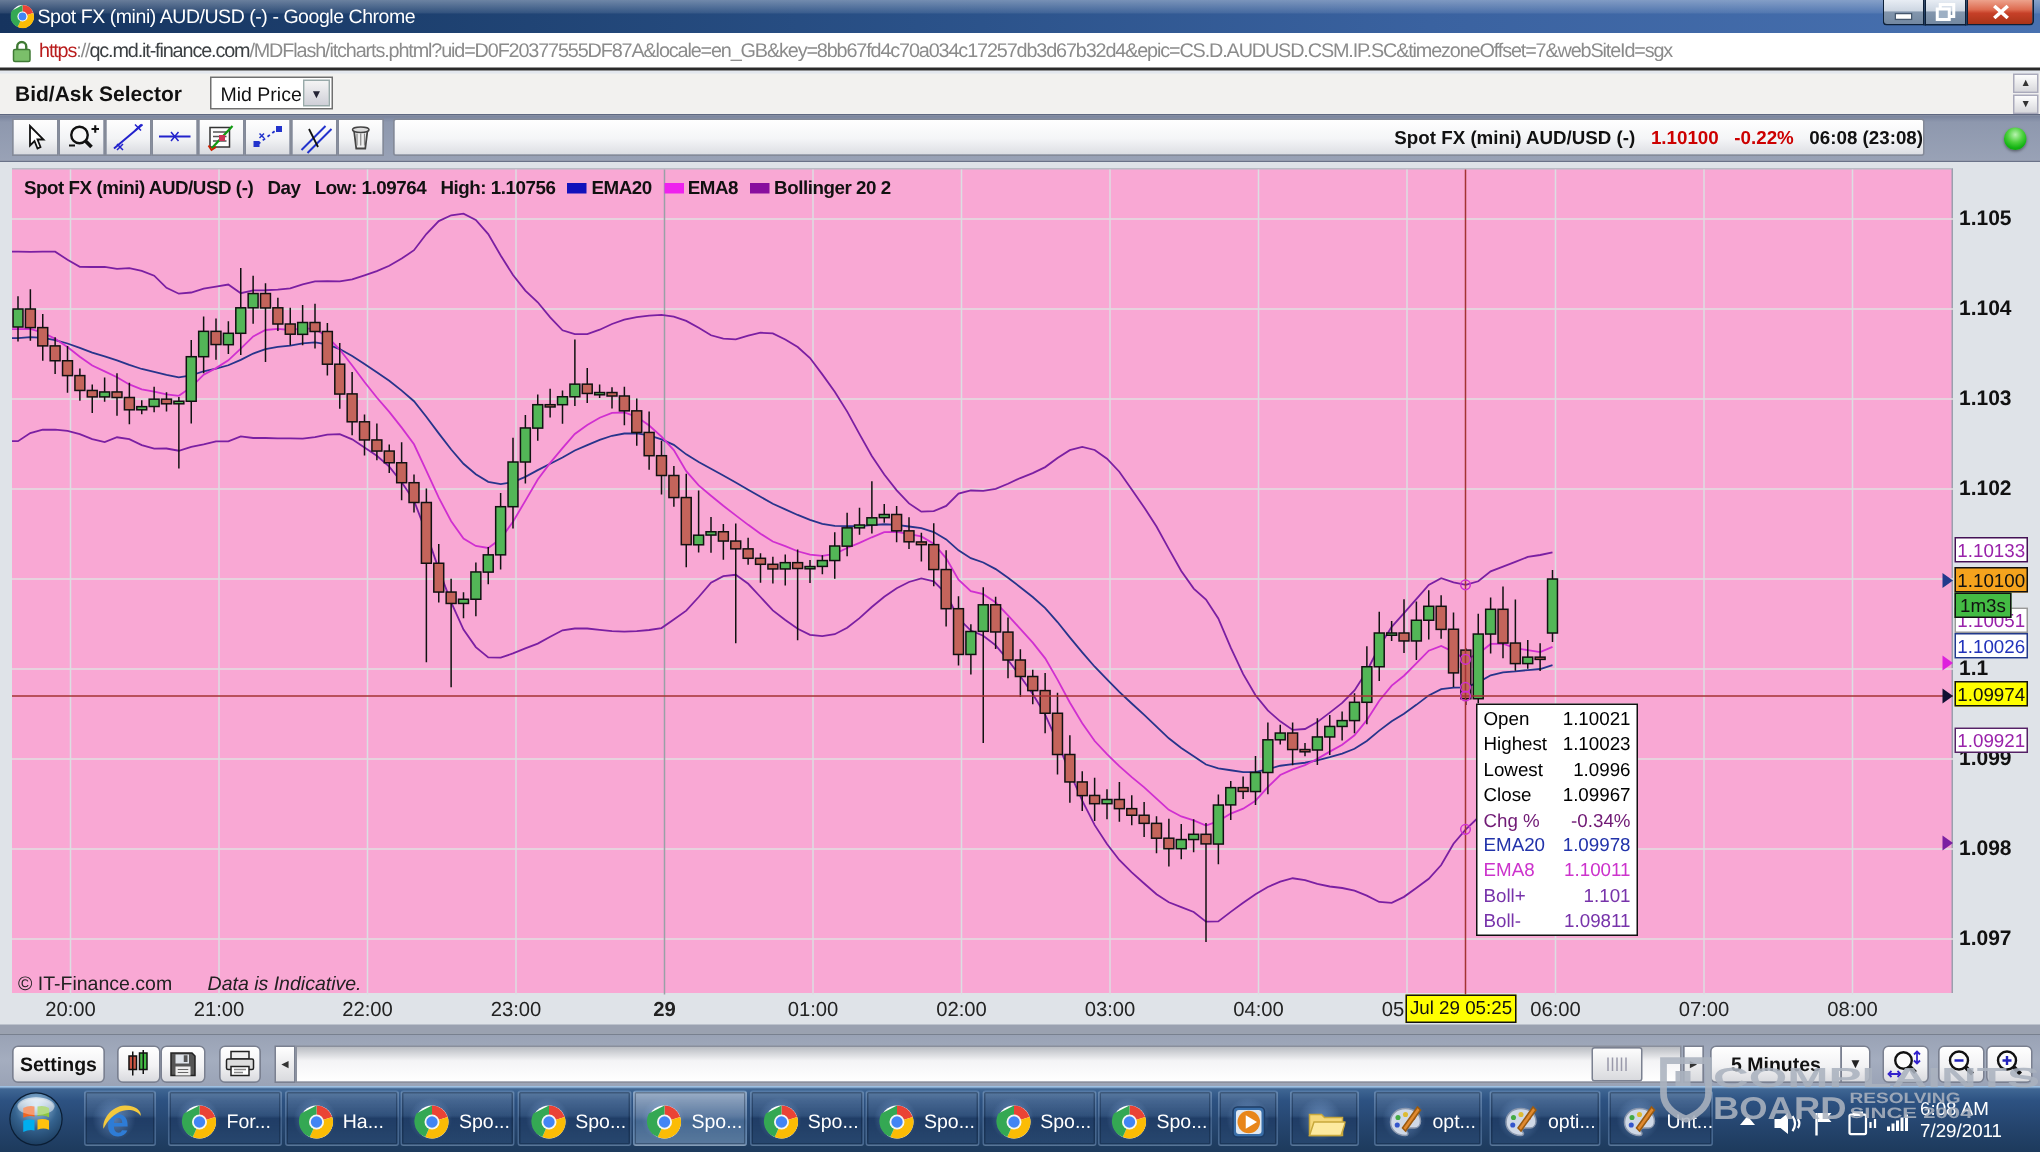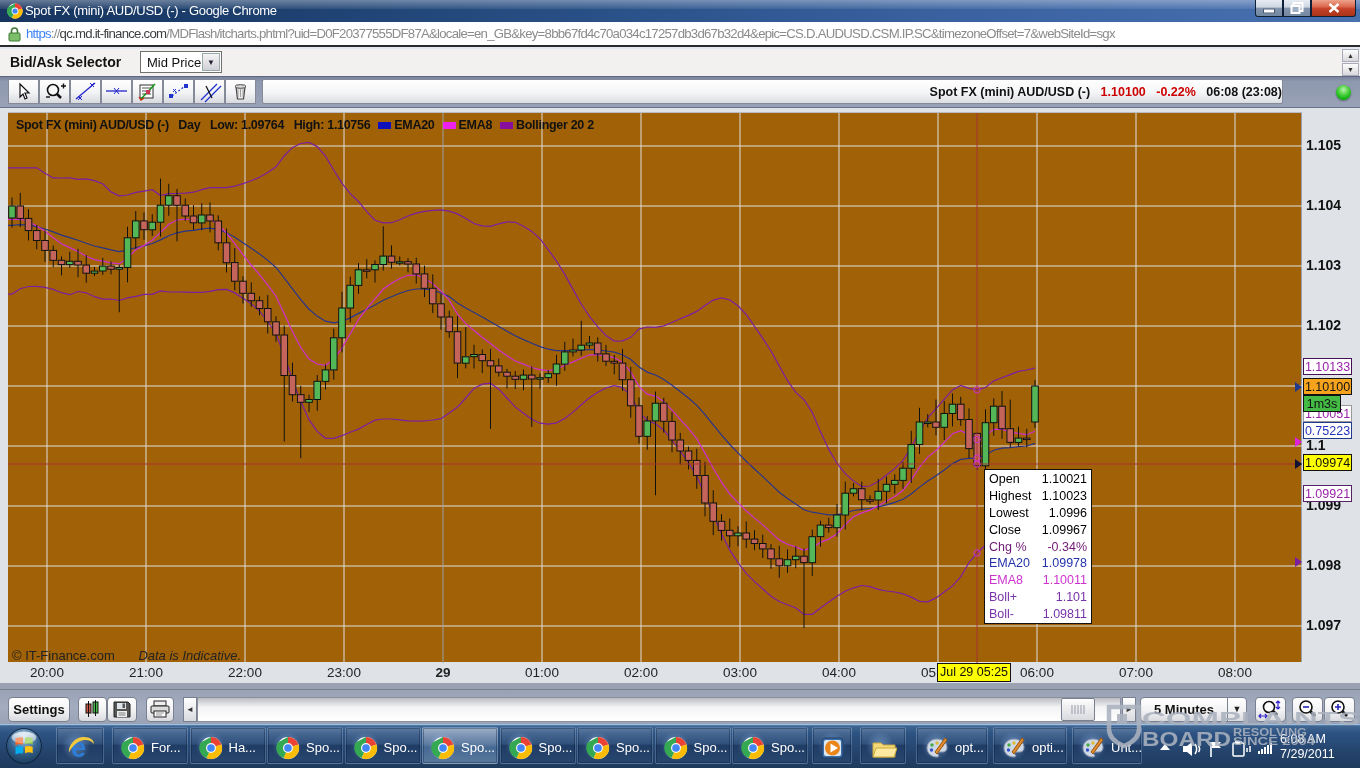--- a/index.html
+++ b/index.html
@@ -17,21 +17,21 @@
 .wbtn { width:28px; height:17px; border:1px solid #0d2038; border-top:none;
   background:linear-gradient(180deg,#e8edf4 0%,#cdd6e2 45%,#8396ad 50%,#7388a1 100%);
   color:#fff; position:relative; }
 .wbtn.close { width:45px; background:linear-gradient(180deg,#eda28c 0%,#dd6b50 40%,#c64028 55%,#a93418 100%); border-bottom-right-radius:3px;}
 .wbtn.min { border-bottom-left-radius:3px;}
 .glyph { position:absolute; left:50%; top:50%; transform:translate(-50%,-50%); }
 
 
 #urlbar { position:absolute; left:0; top:22px; width:1360px; height:25px; background:#fff; border-bottom:2px solid #2a2a2a;}
 #urltext { position:absolute; left:26px; top:4px; font-size:13.2px; letter-spacing:-0.75px; color:#8b8b8b; white-space:nowrap;}
-#urltext b { color:#3b82f6; font-weight:normal;} #urltext .dk { color:#3c4043; }
+#urltext b { color:#b91c1c; font-weight:normal;} #urltext .dk { color:#3c4043; }
 
 
 #selrow { position:absolute; left:0; top:49px; width:1360px; height:27px; background:#f2f1ef; }
 #selrow .lbl { position:absolute; left:10px; top:5px; font-size:14px; font-weight:bold; color:#111;}
 #midsel { position:absolute; left:140px; top:2px; width:82px; height:22px; background:#fff; border:1px solid #707070; }
 #midsel .txt { position:absolute; left:6px; top:3px; font-size:13px; color:#111;}
 #midsel .btn { position:absolute; right:1px; top:1px; width:18px; height:18px;
   background:linear-gradient(180deg,#f4f4f4,#d0d0d8); border:1px solid #9aa;
   font-size:8px; text-align:center; line-height:17px; color:#223;}
 
@@ -45,21 +45,21 @@
   text-align:right; font-size:12.5px; font-weight:bold; color:#111; line-height:24px;}
 #tbtitle .red { color:#cc0000; }
 #greenball { position:absolute; left:1336px; top:85px; width:15px; height:15px; border-radius:50%;
   background:radial-gradient(circle at 50% 32%, #b8f3b0 0%, #4ed13e 40%, #12b312 70%, #0a8d0a 100%); box-shadow:0 1px 2px rgba(0,0,0,0.4);}
 
 #fsb { position:absolute; left:1342px; top:49px; width:17px; height:27px; background:#f0f0f0;}
 .fsbtn { width:17px; height:13px; background:linear-gradient(180deg,#fdfdfd,#d8d8dc); border:1px solid #aab; font-size:7px; color:#333; text-align:center; line-height:12px;}
 
 
 #chartpage { position:absolute; left:0; top:108px; width:1360px; height:580px; background:#dfe3e8; }
-#plot { position:absolute; left:8px; top:4px; width:1294px; height:550px; background:#a16207; border-top:1px solid #b8bcc4; border-right:1px solid #9aa0ae; }
+#plot { position:absolute; left:8px; top:4px; width:1294px; height:550px; background:#f9a8d4; border-top:1px solid #b8bcc4; border-right:1px solid #9aa0ae; }
 #plot svg { position:absolute; left:-8px; top:-112px; }
 #chead { position:absolute; left:8px; top:5px; font-size:12.5px; letter-spacing:-0.3px; font-weight:bold; color:#111; white-space:nowrap;}
 .sw { display:inline-block; width:13px; height:7px; margin:0 3px 1px 8px; vertical-align:middle;}
 #copyr { position:absolute; left:4px; top:535px; font-size:13px; color:#222; }
 #copyr i { margin-left:20px; }
 
 .tlab { position:absolute; top:557px; font-size:13.5px; color:#222; transform:translateX(-50%);text-align:right; }
 #jul { position:absolute; left:937px; top:555px; width:74px; height:19px; background:#ffff00; border:1px solid #111;
   font-size:12.5px; color:#111; text-align:center; line-height:17px; }
 
@@ -387,21 +387,21 @@
     <div class="ylab" style="top:149px">1.103</div>
     <div class="ylab" style="top:209px">1.102</div>
     <div class="ylab" style="top:329px">1.1</div>
     <div class="ylab" style="top:389px">1.099</div>
     <div class="ylab" style="top:449px">1.098</div>
     <div class="ylab" style="top:509px">1.097</div>
     <div class="tag" style="top:250px;background:#fff;color:#9922aa;border-color:#441155">1.10133</div>
     <div class="tag" style="top:270px;background:#f5a31d;color:#111;border-color:#111">1.10100</div>
     <div class="tag" style="top:297px;background:#fff;color:#9922aa;border-color:#999">1.10051</div>
     <div class="tag" style="top:287px;width:38px;background:#44bb44;color:#111;border-color:#111">1m3s</div>
-    <div class="tag" style="top:314px;background:#fff;color:#2233bb;border-color:#223a8c">0.75223</div>
+    <div class="tag" style="top:314px;background:#fff;color:#2233bb;border-color:#223a8c">1.10026</div>
     <div class="tag" style="top:346px;background:#ffff00;color:#111;border-color:#111">1.09974</div>
     <div class="tag" style="top:377px;background:#fff;color:#9922aa;border-color:#552266">1.09921</div>
     <div class="arr" style="left:1295px;top:274px;border-color:transparent transparent transparent #223a8c"></div>
     <div class="arr" style="left:1295px;top:329px;border-color:transparent transparent transparent #dd22dd"></div>
     <div class="arr" style="left:1295px;top:351px;border-color:transparent transparent transparent #111133"></div>
     <div class="arr" style="left:1295px;top:449px;border-color:transparent transparent transparent #7b1fa2"></div>
     <div id="tip">
       <div>Open<span>1.10021</span></div>
       <div>Highest<span>1.10023</span></div>
       <div>Lowest<span>1.0996</span></div>

